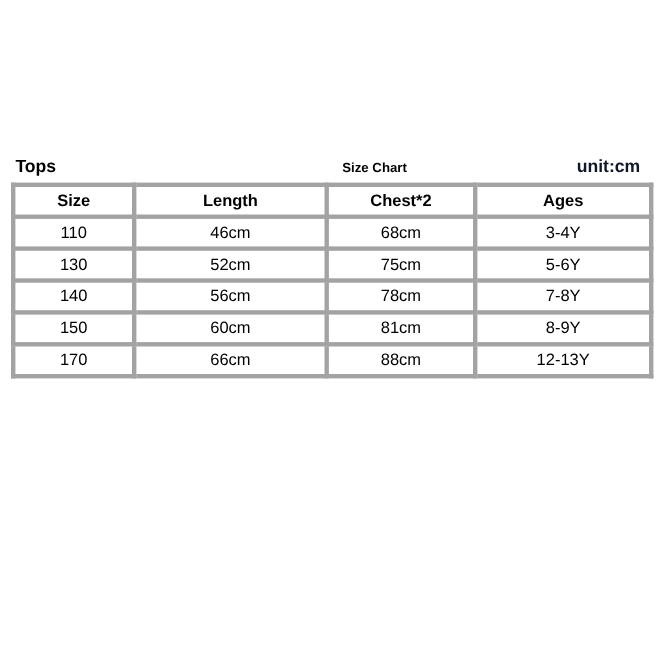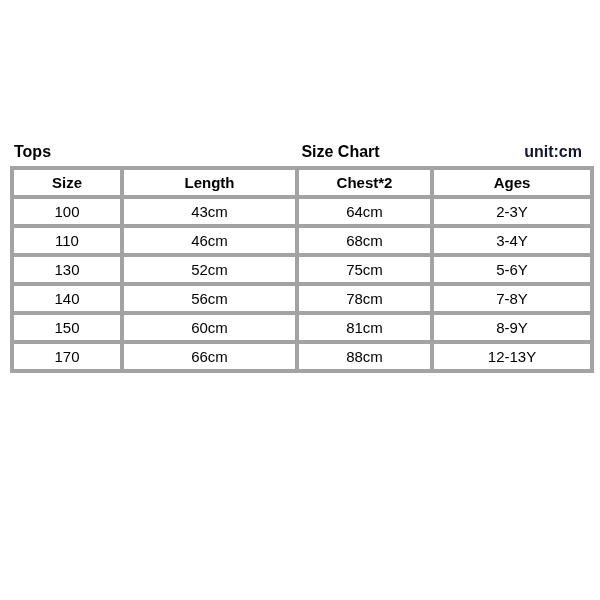--- a/index.html
+++ b/index.html
@@ -31,21 +31,21 @@
     padding: 0 4px 5px 4px;
   }
   .hdr-left {
     font-size: 16px;
     font-weight: bold;
     color: #000;
     width: 245px;
     text-align: left;
   }
   .hdr-center {
-    font-size: 16px;
+    font-size: 12px;
     font-weight: bold;
     color: #000;
     flex: 1;
     text-align: center;
   }
   .hdr-right {
     font-size: 16px;
     font-weight: bold;
     color: #0f172a;
     width: 160px;
@@ -101,26 +101,20 @@
       <thead>
         <tr>
           <th>Size</th>
           <th>Length</th>
           <th>Chest*2</th>
           <th>Ages</th>
         </tr>
       </thead>
       <tbody>
         <tr>
-          <td>100</td>
-          <td>43cm</td>
-          <td>64cm</td>
-          <td>2-3Y</td>
-        </tr>
-        <tr>
           <td>110</td>
           <td>46cm</td>
           <td>68cm</td>
           <td>3-4Y</td>
         </tr>
         <tr>
           <td>130</td>
           <td>52cm</td>
           <td>75cm</td>
           <td>5-6Y</td>

